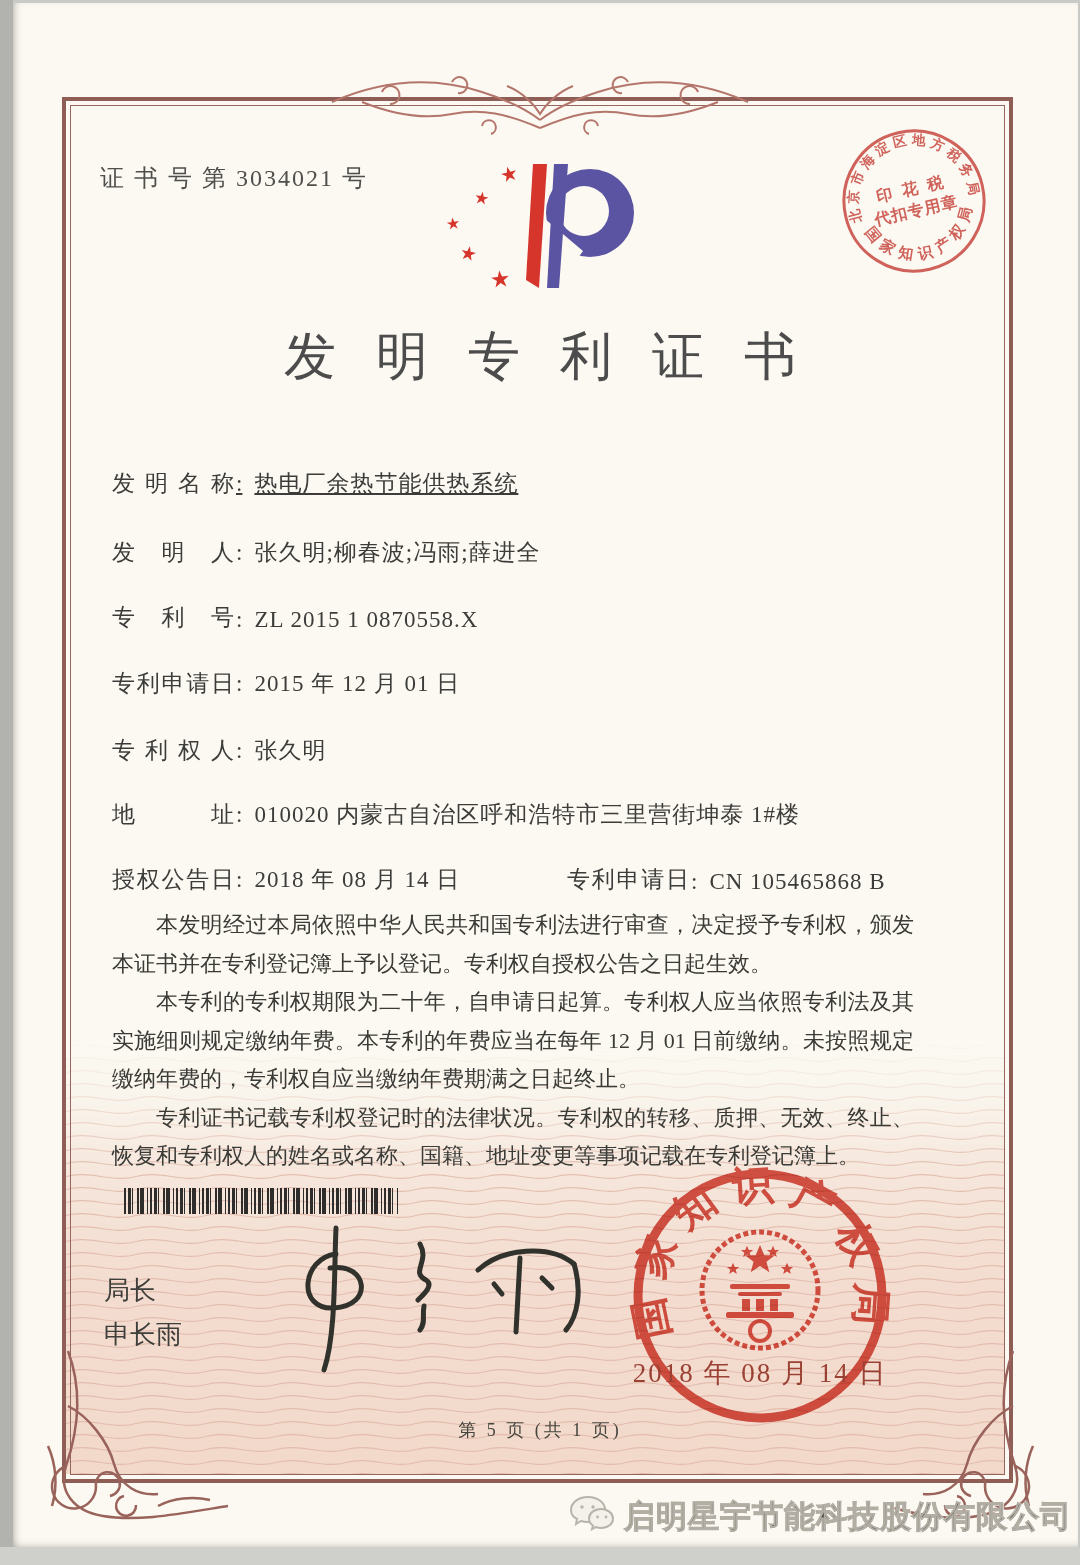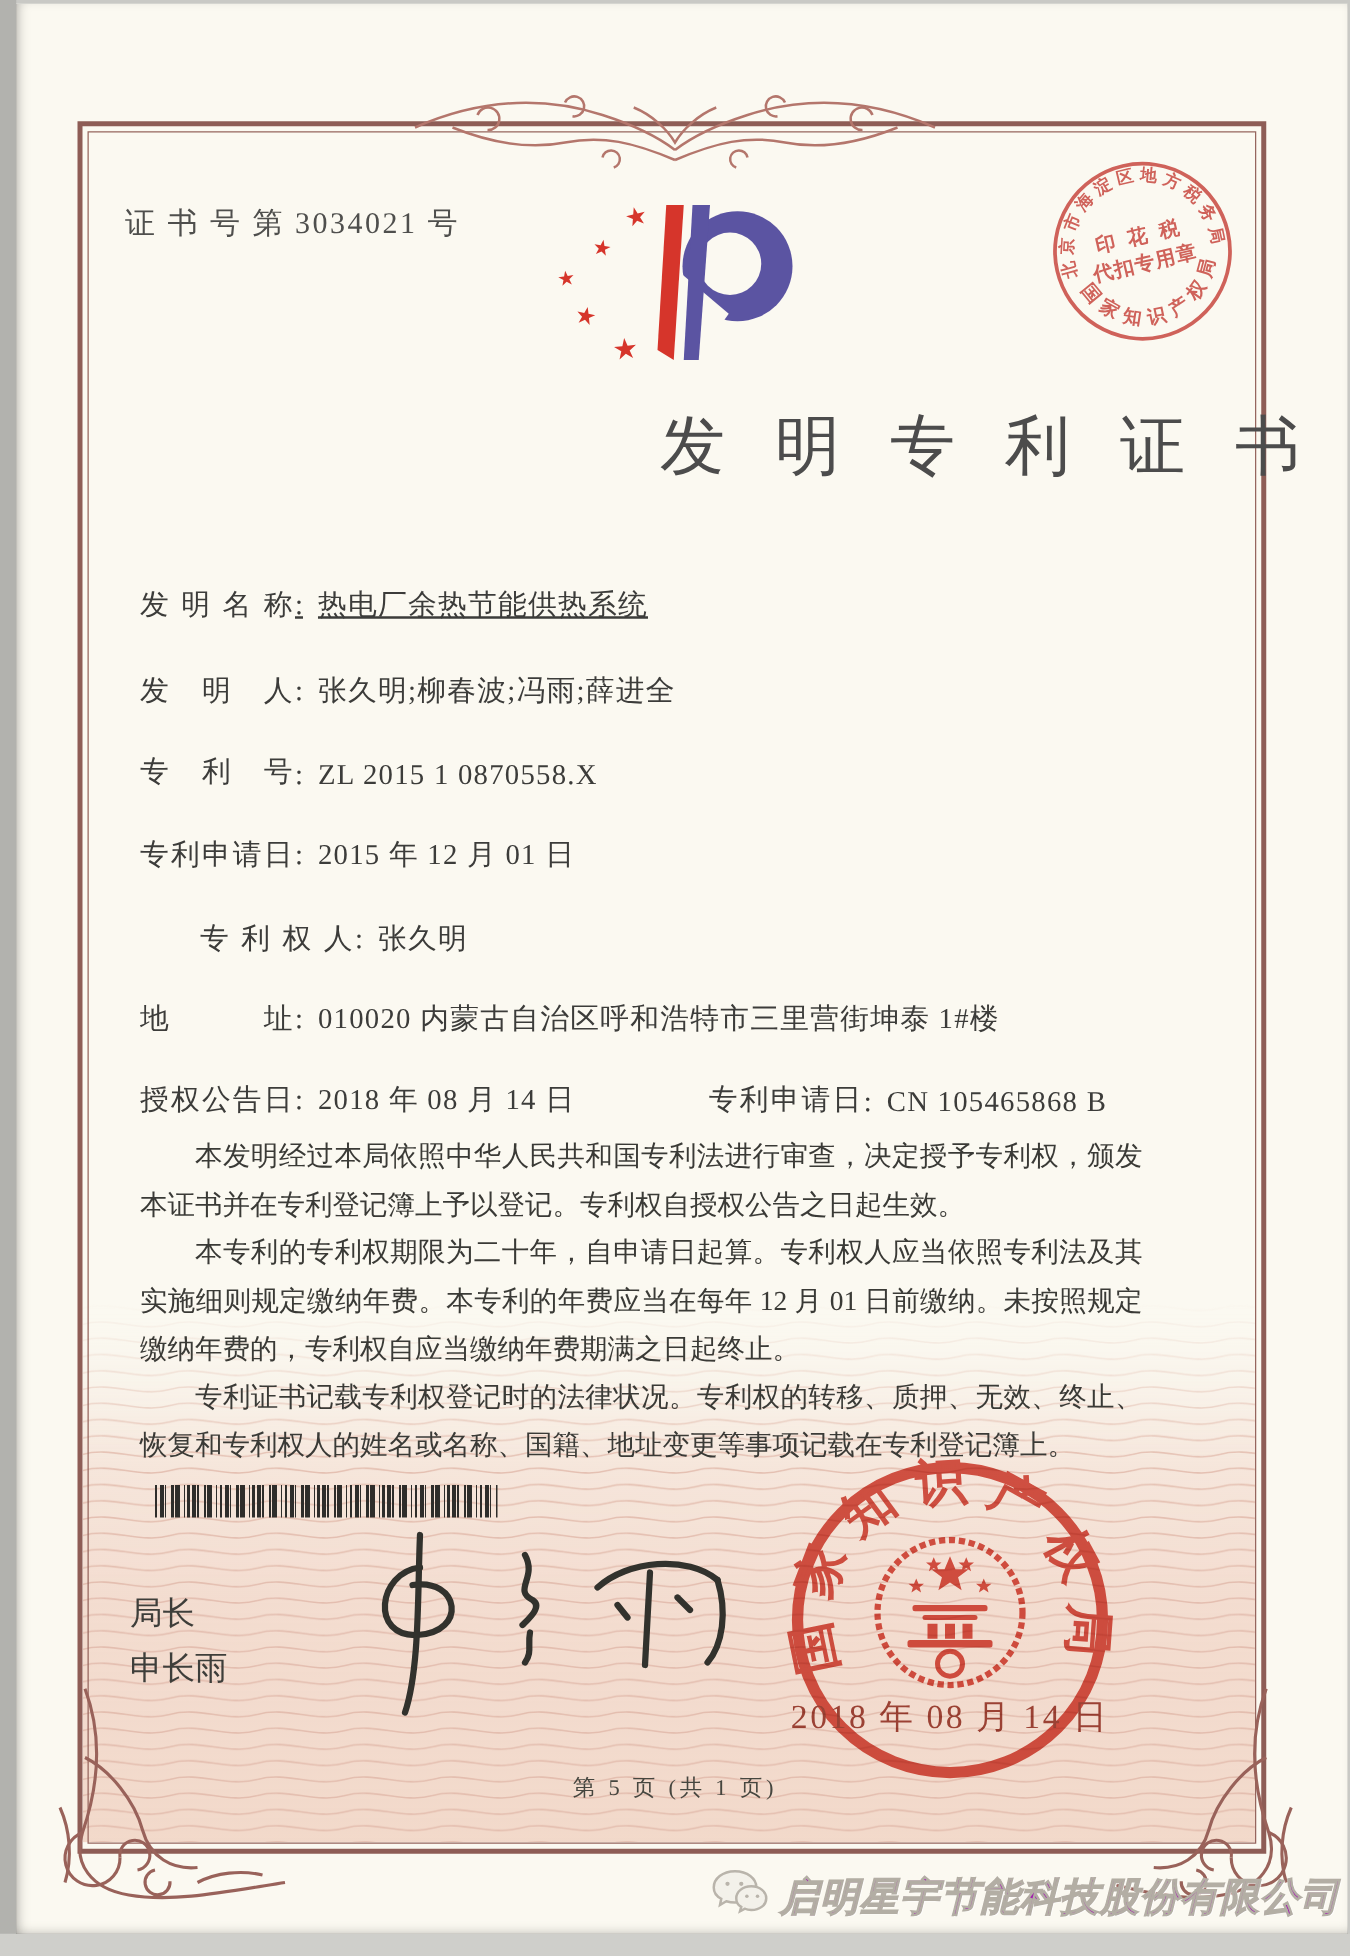--- a/index.html
+++ b/index.html
@@ -30,21 +30,21 @@
   }
   .frame .inner{position:absolute;inset:4px;border:1.5px solid #96665e;}
   .cert-no{
     position:absolute;left:100px;top:162px;font-size:24px;color:#4f4f4d;letter-spacing:2px;
   }
   
   .logo{position:absolute;left:438px;top:156px;width:205px;height:165px;}
   .logo .star{position:absolute;color:#d6352b;line-height:1;}
   .logo svg{position:absolute;inset:0;}
   .title{
-    position:absolute;left:0;width:1080px;top:322px;text-align:right;
+    position:absolute;left:0;width:1080px;top:322px;text-align:center;
     font-size:52px;color:#4c4c4c;letter-spacing:40px;padding-left:40px;box-sizing:border-box;
     font-weight:500;
   }
   
   .field-row{position:absolute;left:112px;font-size:23px;color:#3c3c3a;white-space:nowrap;}
   .field-label{display:inline-block;width:122px;text-align:justify;text-align-last:justify;vertical-align:bottom;}
   .field-colon{margin:0 12px 0 2px;}
   .field-value{letter-spacing:1px;}
   .pair-b{position:absolute;left:455px;top:0;}
   
@@ -65,24 +65,24 @@
   .signature{position:absolute;left:252px;top:1222px;width:345px;height:160px;}
   .seal{position:absolute;left:626px;top:1164px;width:268px;height:268px;mix-blend-mode:multiply;}
   .tax-stamp{position:absolute;left:833px;top:120px;width:162px;height:162px;mix-blend-mode:multiply;}
   .page-footer{position:absolute;left:0;width:1080px;top:1418px;text-align:center;font-size:18px;color:#46463f;letter-spacing:3px;}
   
   .watermark{
     position:absolute;left:568px;top:1494px;display:flex;align-items:center;gap:8px;
     font-family:"Liberation Sans","DejaVu Sans",sans-serif;
   }
   .watermark .wm-text{
-    font-size:31px;font-weight:bold;color:#a21caf;
+    font-size:31px;font-weight:bold;color:#404040;
     -webkit-text-stroke:1px #b3aea4;
     text-shadow:1px 1px 1px #ffffff;
-    letter-spacing:1px;white-space:nowrap;font-style:italic;
+    letter-spacing:1px;white-space:nowrap;
   }
   .ornament{position:absolute;}
   .ornament svg{display:block;}
 </style>
 </head>
 <body>
 
 <div class="edge-left"></div>
 <div class="edge-bottom"></div>
 
@@ -173,21 +173,21 @@
 </div>
 <div class="field-row" style="top:537px;">
   <span class="field-label">发明人</span><span class="field-colon">:</span><span class="field-value">张久明;柳春波;冯雨;薛进全</span>
 </div>
 <div class="field-row" style="top:602px;">
   <span class="field-label">专利号</span><span class="field-colon">:</span><span class="field-value">ZL 2015 1 0870558.X</span>
 </div>
 <div class="field-row" style="top:668px;">
   <span class="field-label">专利申请日</span><span class="field-colon">:</span><span class="field-value">2015 年 12 月 01 日</span>
 </div>
-<div class="field-row" style="top:735px;margin-left:48px;">
+<div class="field-row" style="top:735px;">
   <span class="field-label">专利权人</span><span class="field-colon">:</span><span class="field-value">张久明</span>
 </div>
 <div class="field-row" style="top:799px;">
   <span class="field-label">地址</span><span class="field-colon">:</span><span class="field-value">010020 内蒙古自治区呼和浩特市三里营街坤泰 1#楼</span>
 </div>
 <div class="field-row" style="top:864px;">
   <span>
     <span class="field-label">授权公告日</span><span class="field-colon">:</span><span class="field-value">2018 年 08 月 14 日</span>
   </span>
   <span class="pair-b">

